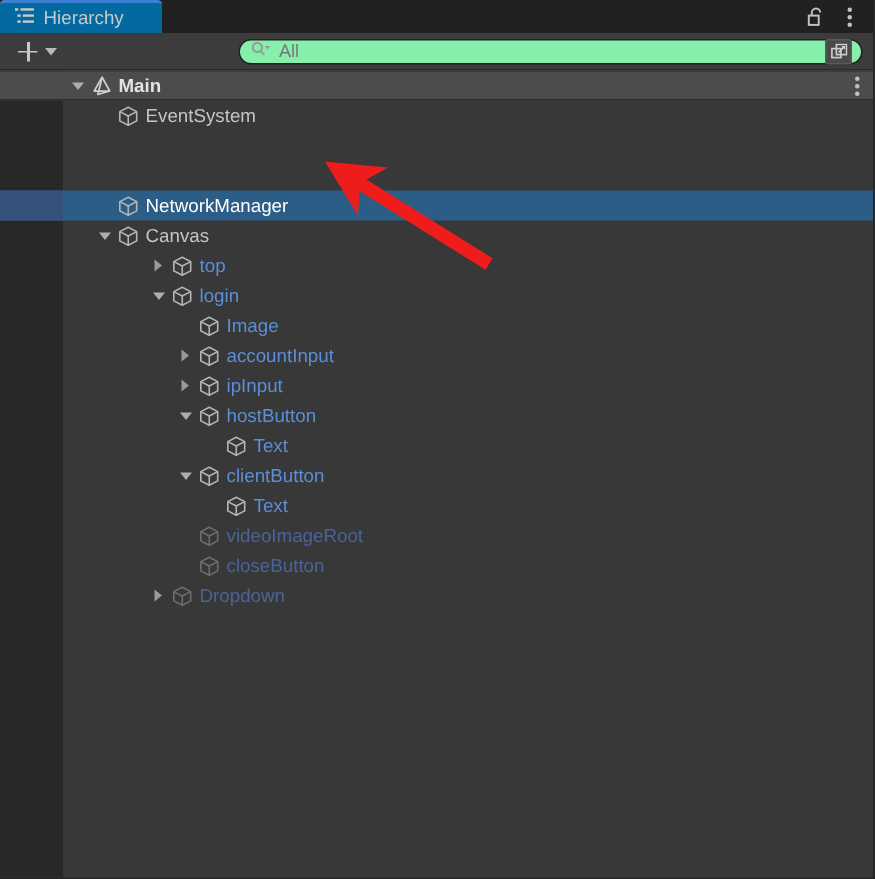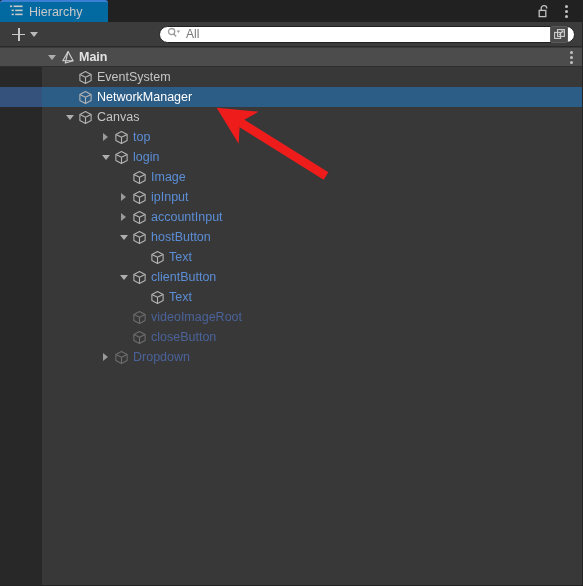--- a/index.html
+++ b/index.html
@@ -90,21 +90,21 @@
     width: 0; height: 0;
     border-left: 4px solid transparent;
     border-right: 4px solid transparent;
     border-top: 5px solid #b9b9b9;
     display: block;
   }
   .search-wrap {
     margin-left: 117px;
     flex: 1;
     height: 17px;
-    background: #ffffff;
+    background: #86efac;
     border: 1px solid #212121;
     border-radius: 9px;
     display: flex;
     align-items: center;
     padding: 0 6px 0 7px;
     box-sizing: border-box;
     position: relative;
   }
   .search-placeholder {
     color: #777777;
@@ -148,21 +148,21 @@
     color: #c4c4c4;
     font-size: 12.5px;
     line-height: 1;
   }
   .row.scene {
     background: #4c4c4c;
     border-top: 1px solid #3a3a3a;
     border-bottom: 1px solid #2f2f2f;
   }
   .row.scene .label { color: #e2e2e2; font-weight: bold; }
-  .row.selected { background: #2c5d87; }
+  .row.selected { background: #2c5d87; margin-top: 40px; }
   .row.selected .label { color: #ffffff; }
   .row.selected .gutter-fill {
     position: absolute; left: 0; top: 0; bottom: 0; width: 42px;
     background: #35527c;
   }
   .row-inner {
     position: relative;
     display: flex;
     align-items: center;
     z-index: 2;
@@ -398,37 +398,37 @@
             <span class="twisty">
               <span class="tri-right"></span>
             </span>
             <span class="obj-icon">
               <svg width="15" height="15" viewBox="0 0 16 16">
                 <path d="M8 1.6 L14 4.7 L14 11.3 L8 14.4 L2 11.3 L2 4.7 Z" fill="none" stroke="#b4b4b4" stroke-width="1.15" stroke-linejoin="round"></path>
                 <path d="M2 4.7 L8 7.8 L14 4.7" fill="none" stroke="#b4b4b4" stroke-width="1.15" stroke-linejoin="round"></path>
                 <path d="M8 7.8 L8 14.4" fill="none" stroke="#b4b4b4" stroke-width="1.15"></path>
               </svg>
             </span>
+            <span class="label">accountInput</span>
+          </div>
+        </div>
+        <div class="row prefab-child">
+          <div class="row-inner">
+            <span class="indent" style="width:117px"></span>
+            <span class="twisty">
+              <span class="tri-right"></span>
+            </span>
+            <span class="obj-icon">
+              <svg width="15" height="15" viewBox="0 0 16 16">
+                <path d="M8 1.6 L14 4.7 L14 11.3 L8 14.4 L2 11.3 L2 4.7 Z" fill="none" stroke="#b4b4b4" stroke-width="1.15" stroke-linejoin="round"></path>
+                <path d="M2 4.7 L8 7.8 L14 4.7" fill="none" stroke="#b4b4b4" stroke-width="1.15" stroke-linejoin="round"></path>
+                <path d="M8 7.8 L8 14.4" fill="none" stroke="#b4b4b4" stroke-width="1.15"></path>
+              </svg>
+            </span>
             <span class="label">ipInput</span>
-          </div>
-        </div>
-        <div class="row prefab-child">
-          <div class="row-inner">
-            <span class="indent" style="width:117px"></span>
-            <span class="twisty">
-              <span class="tri-right"></span>
-            </span>
-            <span class="obj-icon">
-              <svg width="15" height="15" viewBox="0 0 16 16">
-                <path d="M8 1.6 L14 4.7 L14 11.3 L8 14.4 L2 11.3 L2 4.7 Z" fill="none" stroke="#b4b4b4" stroke-width="1.15" stroke-linejoin="round"></path>
-                <path d="M2 4.7 L8 7.8 L14 4.7" fill="none" stroke="#b4b4b4" stroke-width="1.15" stroke-linejoin="round"></path>
-                <path d="M8 7.8 L8 14.4" fill="none" stroke="#b4b4b4" stroke-width="1.15"></path>
-              </svg>
-            </span>
-            <span class="label">accountInput</span>
           </div>
         </div>
         <div class="row prefab-child">
           <div class="row-inner">
             <span class="indent" style="width:117px"></span>
             <span class="twisty">
               <span class="tri-down"></span>
             </span>
             <span class="obj-icon">
               <svg width="15" height="15" viewBox="0 0 16 16">

